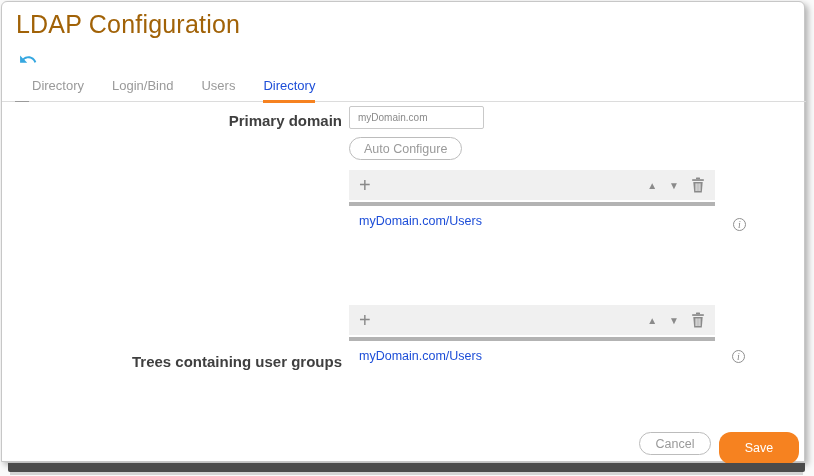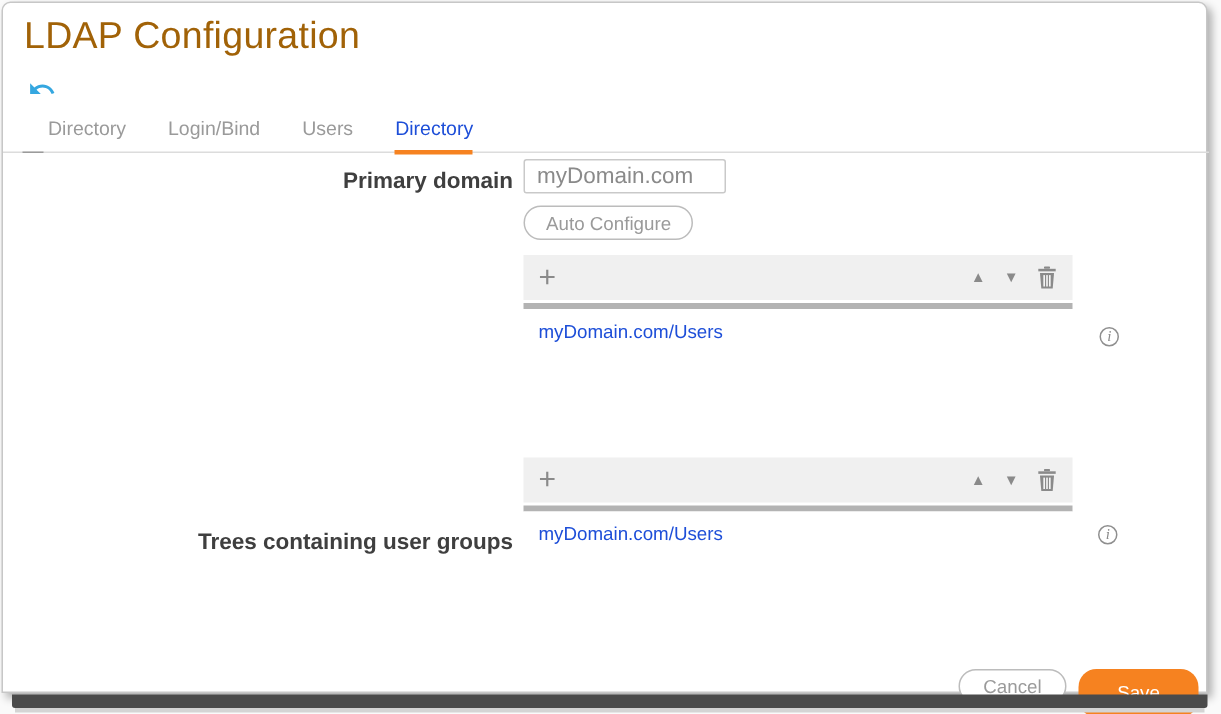--- a/index.html
+++ b/index.html
@@ -40,21 +40,21 @@
 
   .field-label {
     position:absolute; left:0; width:340px; text-align:right;
     font-size:15px; font-weight:bold; color:#3f3f3f;
   }
 
   .text-input {
     position:absolute; left:347px; top:104px; width:135px; height:23px;
     border:1px solid #c9c9c9; border-radius:2px;
     font-family:"Liberation Sans", sans-serif;
-    font-size:15px; color:#8a8a8a; padding:0 8px;
+    font-size:10px; color:#8a8a8a; padding:0 8px;
   }
 
   .pill-btn {
     height:23px; border:1px solid #bcbcbc; border-radius:12px;
     background:#fff; color:#9a9a9a; font-size:12.5px;
     font-family:"Liberation Sans", sans-serif;
     padding:0 14px; cursor:pointer;
   }
   .auto-config { position:absolute; left:347px; top:135px; }
 
@@ -71,21 +71,21 @@
   .treebox .listarea { background:#fff; min-height:58px; }
   .list-item { font-size:12.5px; color:#1d4ed8; padding:8px 10px 0 10px; cursor:default; }
 
   .info-icon {
     position:absolute; width:13px; height:13px; border:1px solid #8f8f8f;
     border-radius:50%; color:#8a8a8a; text-align:center;
     font-family:"Liberation Serif", serif; font-style:italic;
     font-size:10px; line-height:11px; cursor:pointer;
   }
 
-  .footer-btn { position:absolute; top:444px; height:23px; }
+  .footer-btn { position:absolute; top:430px; height:23px; }
   .cancel-btn { left:637px; width:72px; }
   .save-btn {
     left:717px; width:80px; height:32px;
     background:#F68220; border:none; border-radius:12px;
     color:#fff; font-size:12.5px; font-family:"Liberation Sans", sans-serif;
     cursor:pointer;
     text-align:center;
   }
 
   .bottom-dark-bar { position:absolute; left:8px; top:463px; width:797px; height:9px; background:#4b4b4b; border-radius:0 0 2px 2px; }

